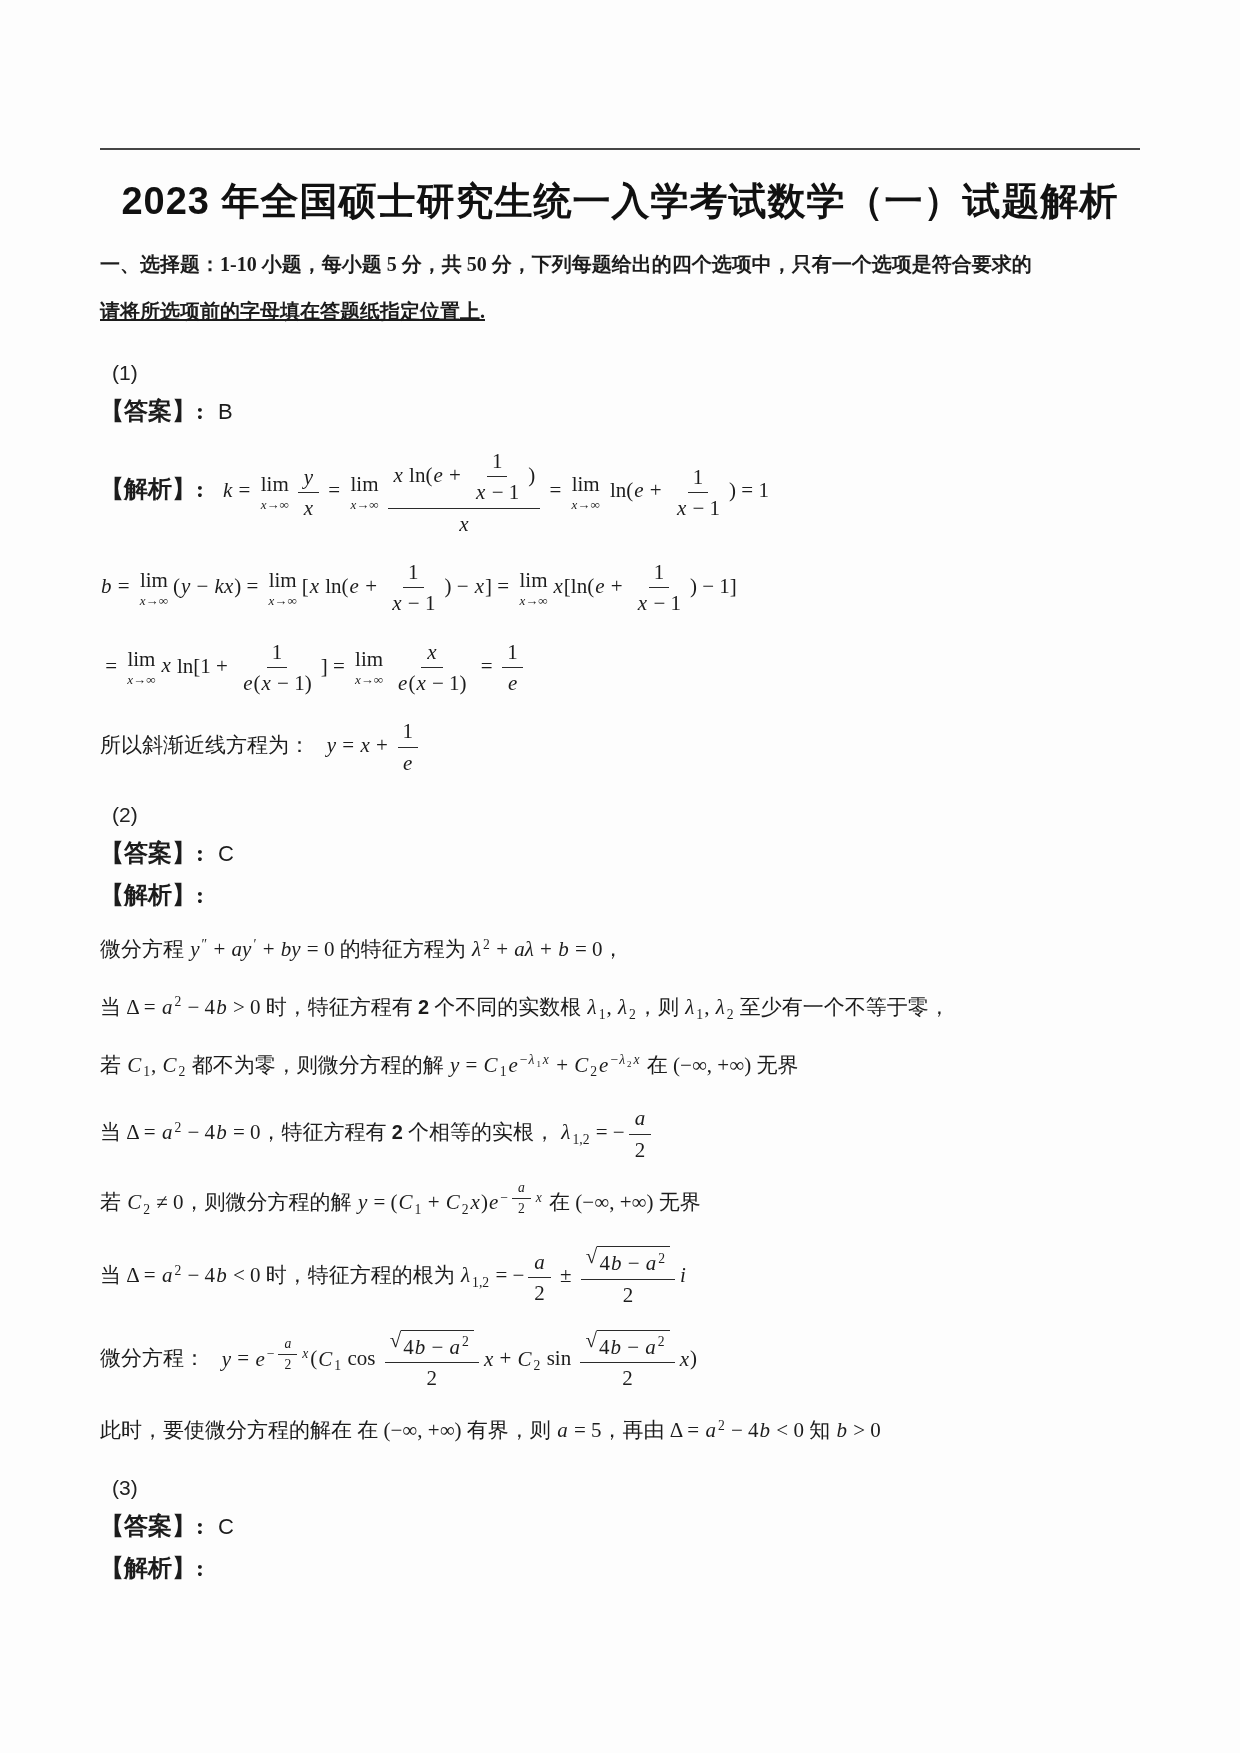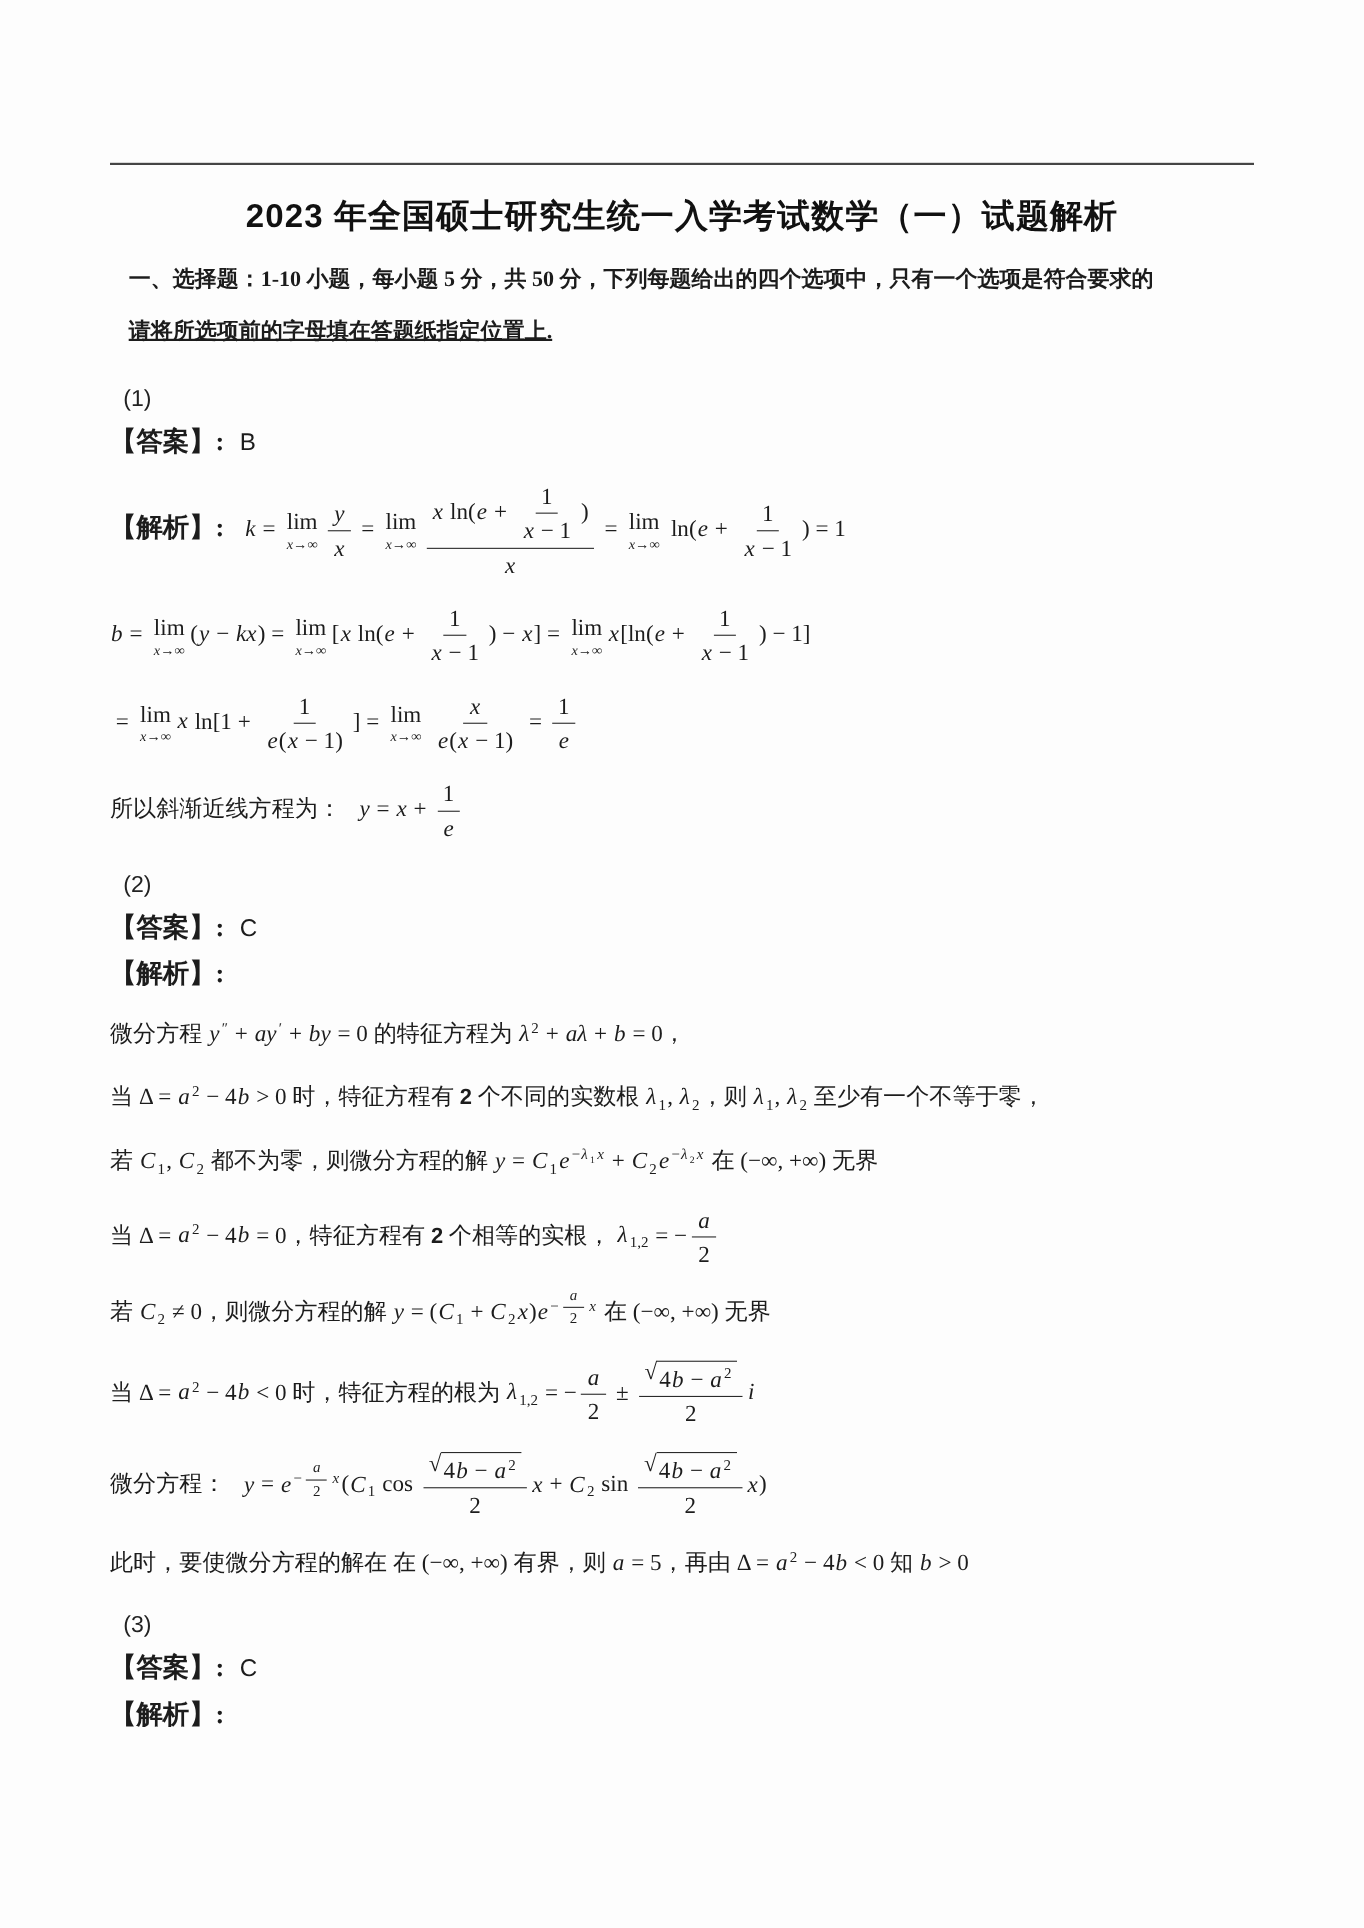--- a/index.html
+++ b/index.html
@@ -6,39 +6,39 @@
   html,body { margin:0; padding:0; }
   body {
     width:1240px; height:1753px; overflow:hidden;
     background:#fdfdfd; color:#1c1c1c;
     font-family:"Liberation Serif","DejaVu Serif",serif;
   }
   .page { padding:0 100px 40px 100px; }
   .top-rule { border:none; border-top:2.5px solid #454545; margin:148px 0 0 0; }
   .title {
     text-align:center; font-family:"Liberation Sans","DejaVu Sans",sans-serif;
-    font-size:30px; font-weight:bold; margin:26px 0 0 0; letter-spacing:1px; color:#111;
+    font-size:38px; font-weight:bold; margin:26px 0 0 0; letter-spacing:1px; color:#111;
   }
-  .intro { font-weight:bold; font-size:20px; line-height:2.35; margin:14px 0 0 17px; }
+  .intro { font-weight:bold; font-size:20px; line-height:2.35; margin:14px 0 0 0; }
   .question { margin:0; }
   .q-number { font-family:"Liberation Sans","DejaVu Sans",sans-serif; font-size:21px; margin-top:26px; padding-left:12px; color:#222; }
   .answer-line { font-size:20px; margin-top:10px; }
   .label-bold { font-weight:bold; font-size:24px; }
   .answer-value { font-family:"Liberation Sans","DejaVu Sans",sans-serif; font-size:22px; margin-left:14px; }
   .analysis-line { margin-top:10px; }
   .math-row { margin-top:20px; font-size:21px; line-height:1.8; }
   .math-row .analysis-inline { margin-right:18px; }
   
   .m-rm { white-space:pre-wrap; }
   .m-it { font-style:italic; margin:0 1px; }
   .m-bold { font-weight:bold; font-family:"Liberation Sans","DejaVu Sans",sans-serif; font-size:0.95em; }
   .m-frac { display:inline-flex; flex-direction:column; align-items:center; vertical-align:middle; margin:0 4px; text-align:center; line-height:1.35; }
   .m-num { display:block; padding:0 5px 1px 5px; border-bottom:1.5px solid #2a2a2a; }
   .m-den { display:block; padding:1px 5px 0 5px; }
-  .m-lim { display:inline-flex; flex-direction:column; align-items:flex-start; vertical-align:middle; margin:0 5px; line-height:1.05; }
+  .m-lim { display:inline-flex; flex-direction:column; align-items:flex-end; vertical-align:middle; margin:0 5px; line-height:1.05; }
   .m-lim-top { font-style:normal; }
   .m-lim-under { font-size:0.62em; margin-top:3px; font-style:italic; }
   .m-sup { position:relative; top:-0.55em; font-size:0.65em; margin:0 1px; display:inline-block; }
   .m-sub { position:relative; top:0.35em; font-size:0.65em; margin:0 1px; display:inline-block; }
   .m-sqrt { display:inline-flex; align-items:flex-start; vertical-align:middle; }
   .m-sqrt-sign { line-height:1.1; transform:translateY(-1px); }
   .m-sqrt-body { border-top:1.5px solid #2a2a2a; padding:2px 4px 0 2px; display:inline-block; }
 </style>
 </head>
 <body>

